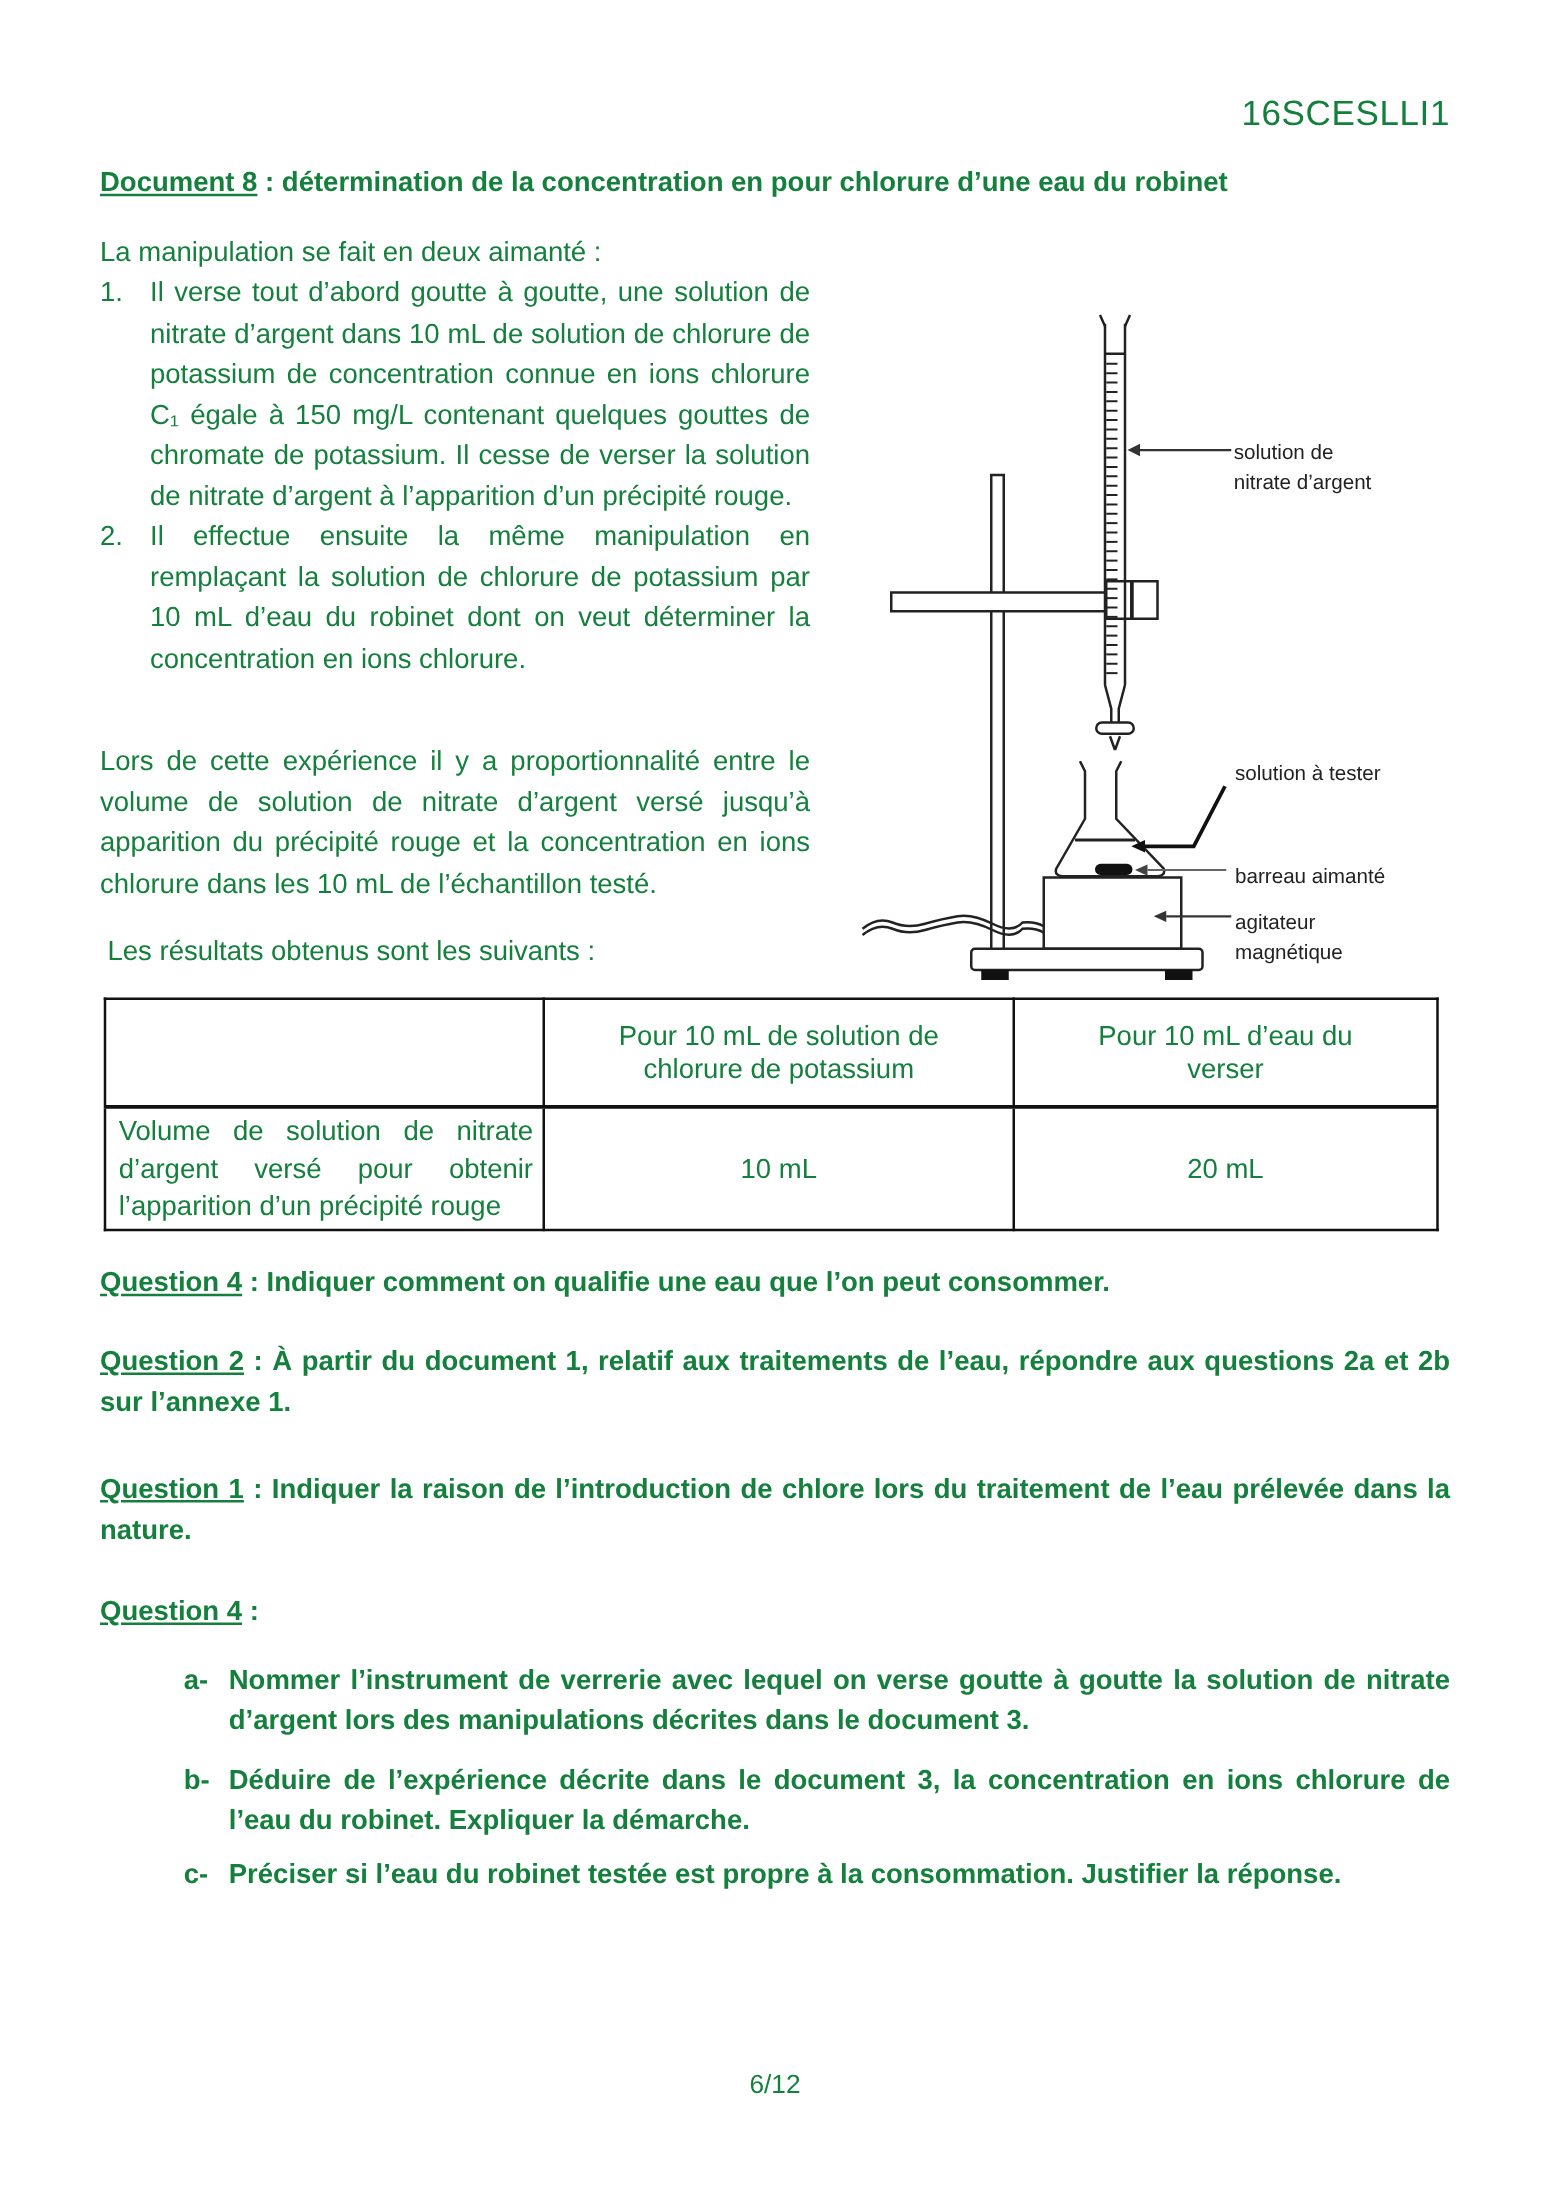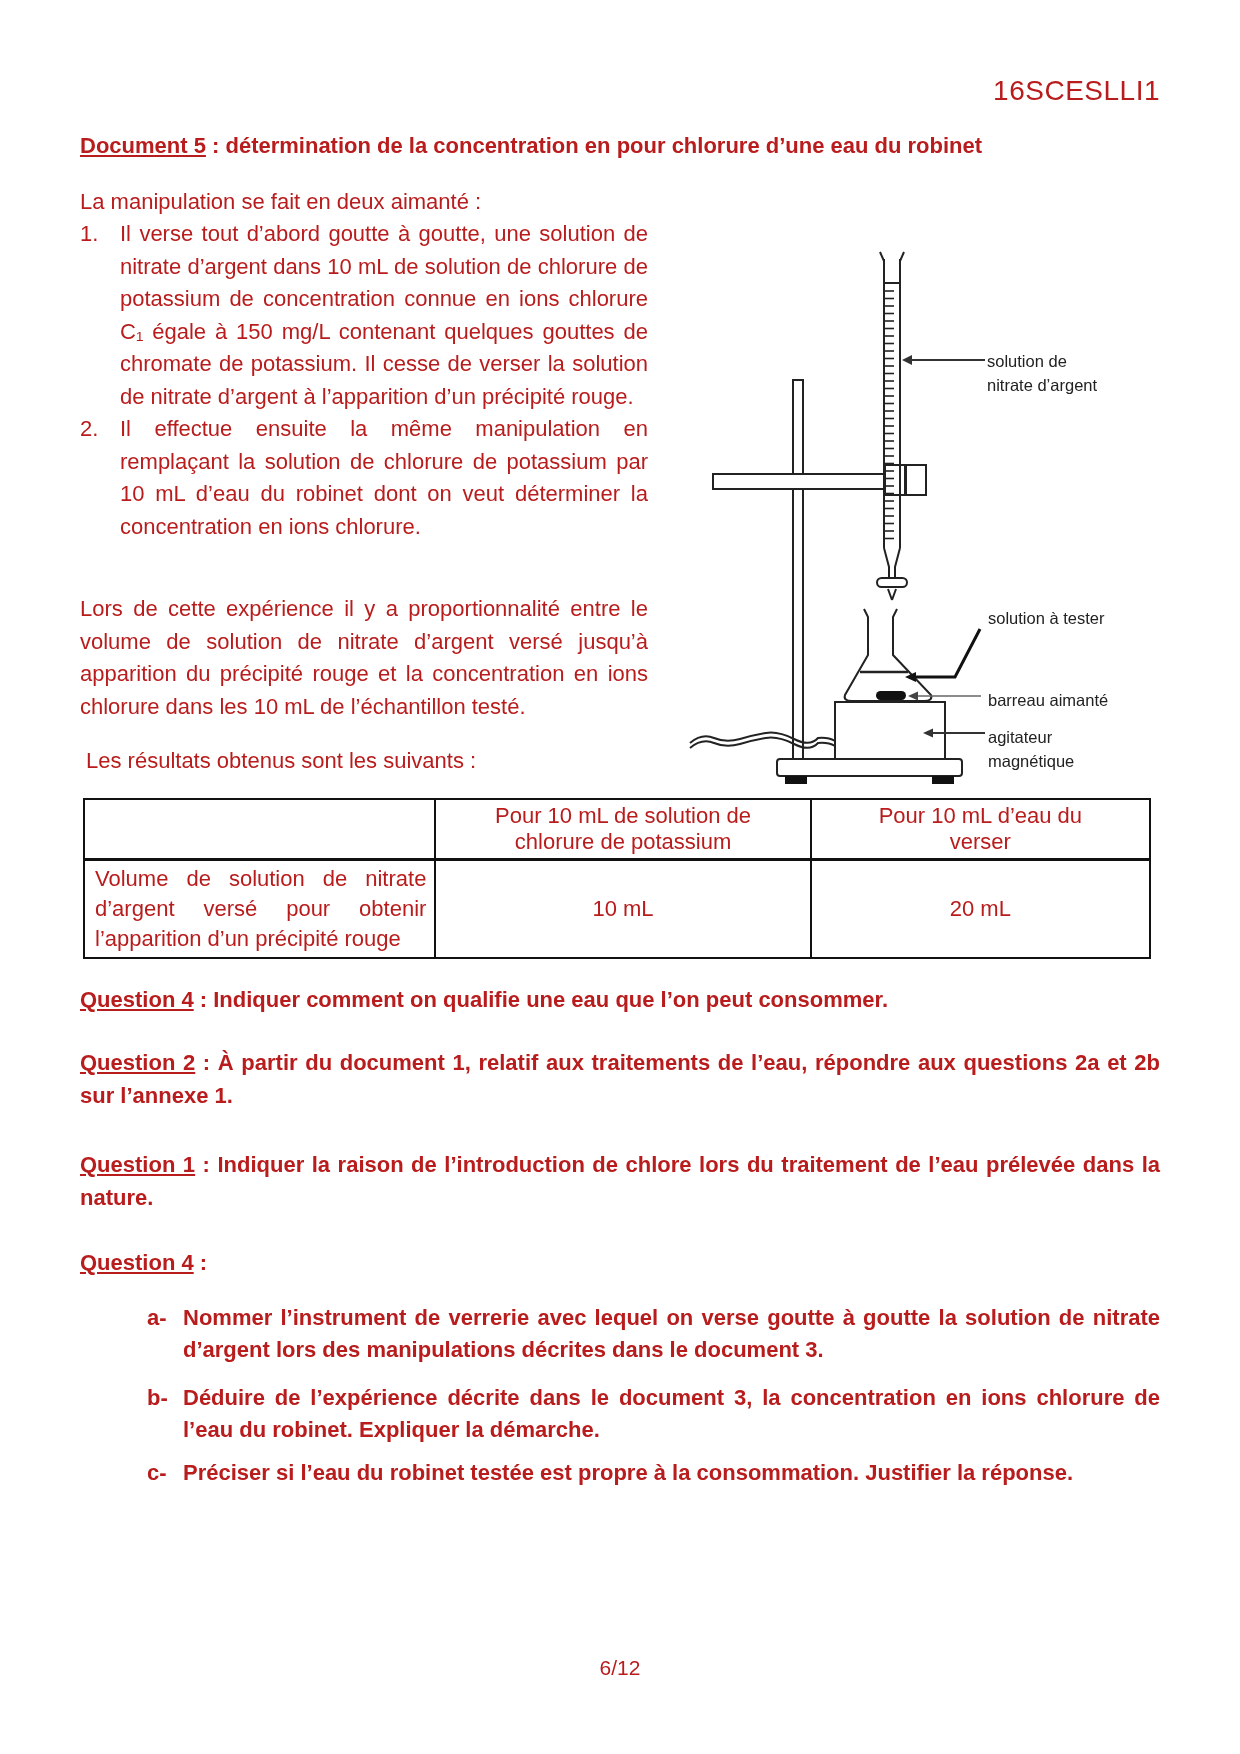--- a/index.html
+++ b/index.html
@@ -1,35 +1,35 @@
 <!DOCTYPE html>
 <html lang="fr"><head>
 <meta charset="utf-8">
 <style>
   html,body{margin:0;padding:0;background:#fff;}
   .page{
     position:relative;width:1240px;height:1754px;background:#fff;overflow:hidden;
     font-family:"Liberation Sans","DejaVu Sans",sans-serif;
-    font-size:22px;line-height:32.5px;color:#b91c1c;
+    font-size:22px;line-height:32.5px;color:#15803d;
   }
   .code{position:absolute;top:76px;right:80px;font-size:28px;line-height:30px;letter-spacing:.5px;}
   .content{padding:130px 80px 0 80px;}
   .doc-title{font-weight:bold;}
   .doc-title .u{text-decoration:underline;}
   .intro{margin:22px 0 0 0;text-align:justify;}
   .left-col{width:568px;}
   .steps-intro{margin-top:23px;}
   .step{position:relative;padding-left:40px;text-align:justify;}
   .step .num{position:absolute;left:0;top:0;}
   .prop{margin-top:50px;text-align:justify;}
   .results-intro{margin-top:9px;padding-left:6px;}
   .diagram{position:absolute;left:640px;top:225px;width:520px;height:575px;}
   table.results{margin:20px 0 0 3px;border-collapse:collapse;width:1068px;}
   table.results td{border:2px solid #111;vertical-align:middle;}
-  table.results .hdr td{text-align:center;line-height:26px;padding:3px 6px;border-bottom-width:3px;}
+  table.results .hdr td{text-align:center;line-height:26px;padding:16px 6px;border-bottom-width:3px;}
   table.results .hdr span{display:block;}
   .row-label{text-align:justify;line-height:30px;padding:3px 8px 3px 10px;}
   .val{text-align:center;line-height:30px;}
   .question{font-weight:bold;text-align:justify;}
   .question .u{text-decoration:underline;}
   .q1{margin-top:25px;}
   .q2{margin-top:31px;}
   .q3{margin-top:37px;}
   .q4{margin-top:33px;}
   .q4-item{position:relative;margin-left:67px;padding-left:36px;font-weight:bold;text-align:justify;}
@@ -130,21 +130,21 @@
       <text x="348" y="518">agitateur</text>
       <text x="348" y="542">magnétique</text>
       <line x1="293" y1="508" x2="345" y2="508" stroke="#333" stroke-width="1.8"></line>
       <polygon points="283,508 293,503.5 293,512.5" fill="#333"></polygon>
     </g>
   </svg>
 
   <div class="content">
 
     <div class="doc-title">
-      <span class="u">Document 5</span><span> : détermination de la concentration en pour chlorure d’une eau du robinet</span>
+      <span class="u">Document 8</span><span> : détermination de la concentration en pour chlorure d’une eau du robinet</span>
     </div>
 
 
     <div class="left-col">
       <div class="steps-intro">La manipulation se fait en deux aimanté :</div>
 
       <div class="step">
         <span class="num">1.</span>
         <span>Il verse tout d’abord goutte à goutte, une solution de nitrate d’argent dans 10 mL de solution de chlorure de potassium de concentration connue en ions chlorure C₁ égale à 150 mg/L contenant quelques gouttes de chromate de potassium. Il cesse de verser la solution de nitrate d’argent à l’apparition d’un précipité rouge.</span>
       </div>

